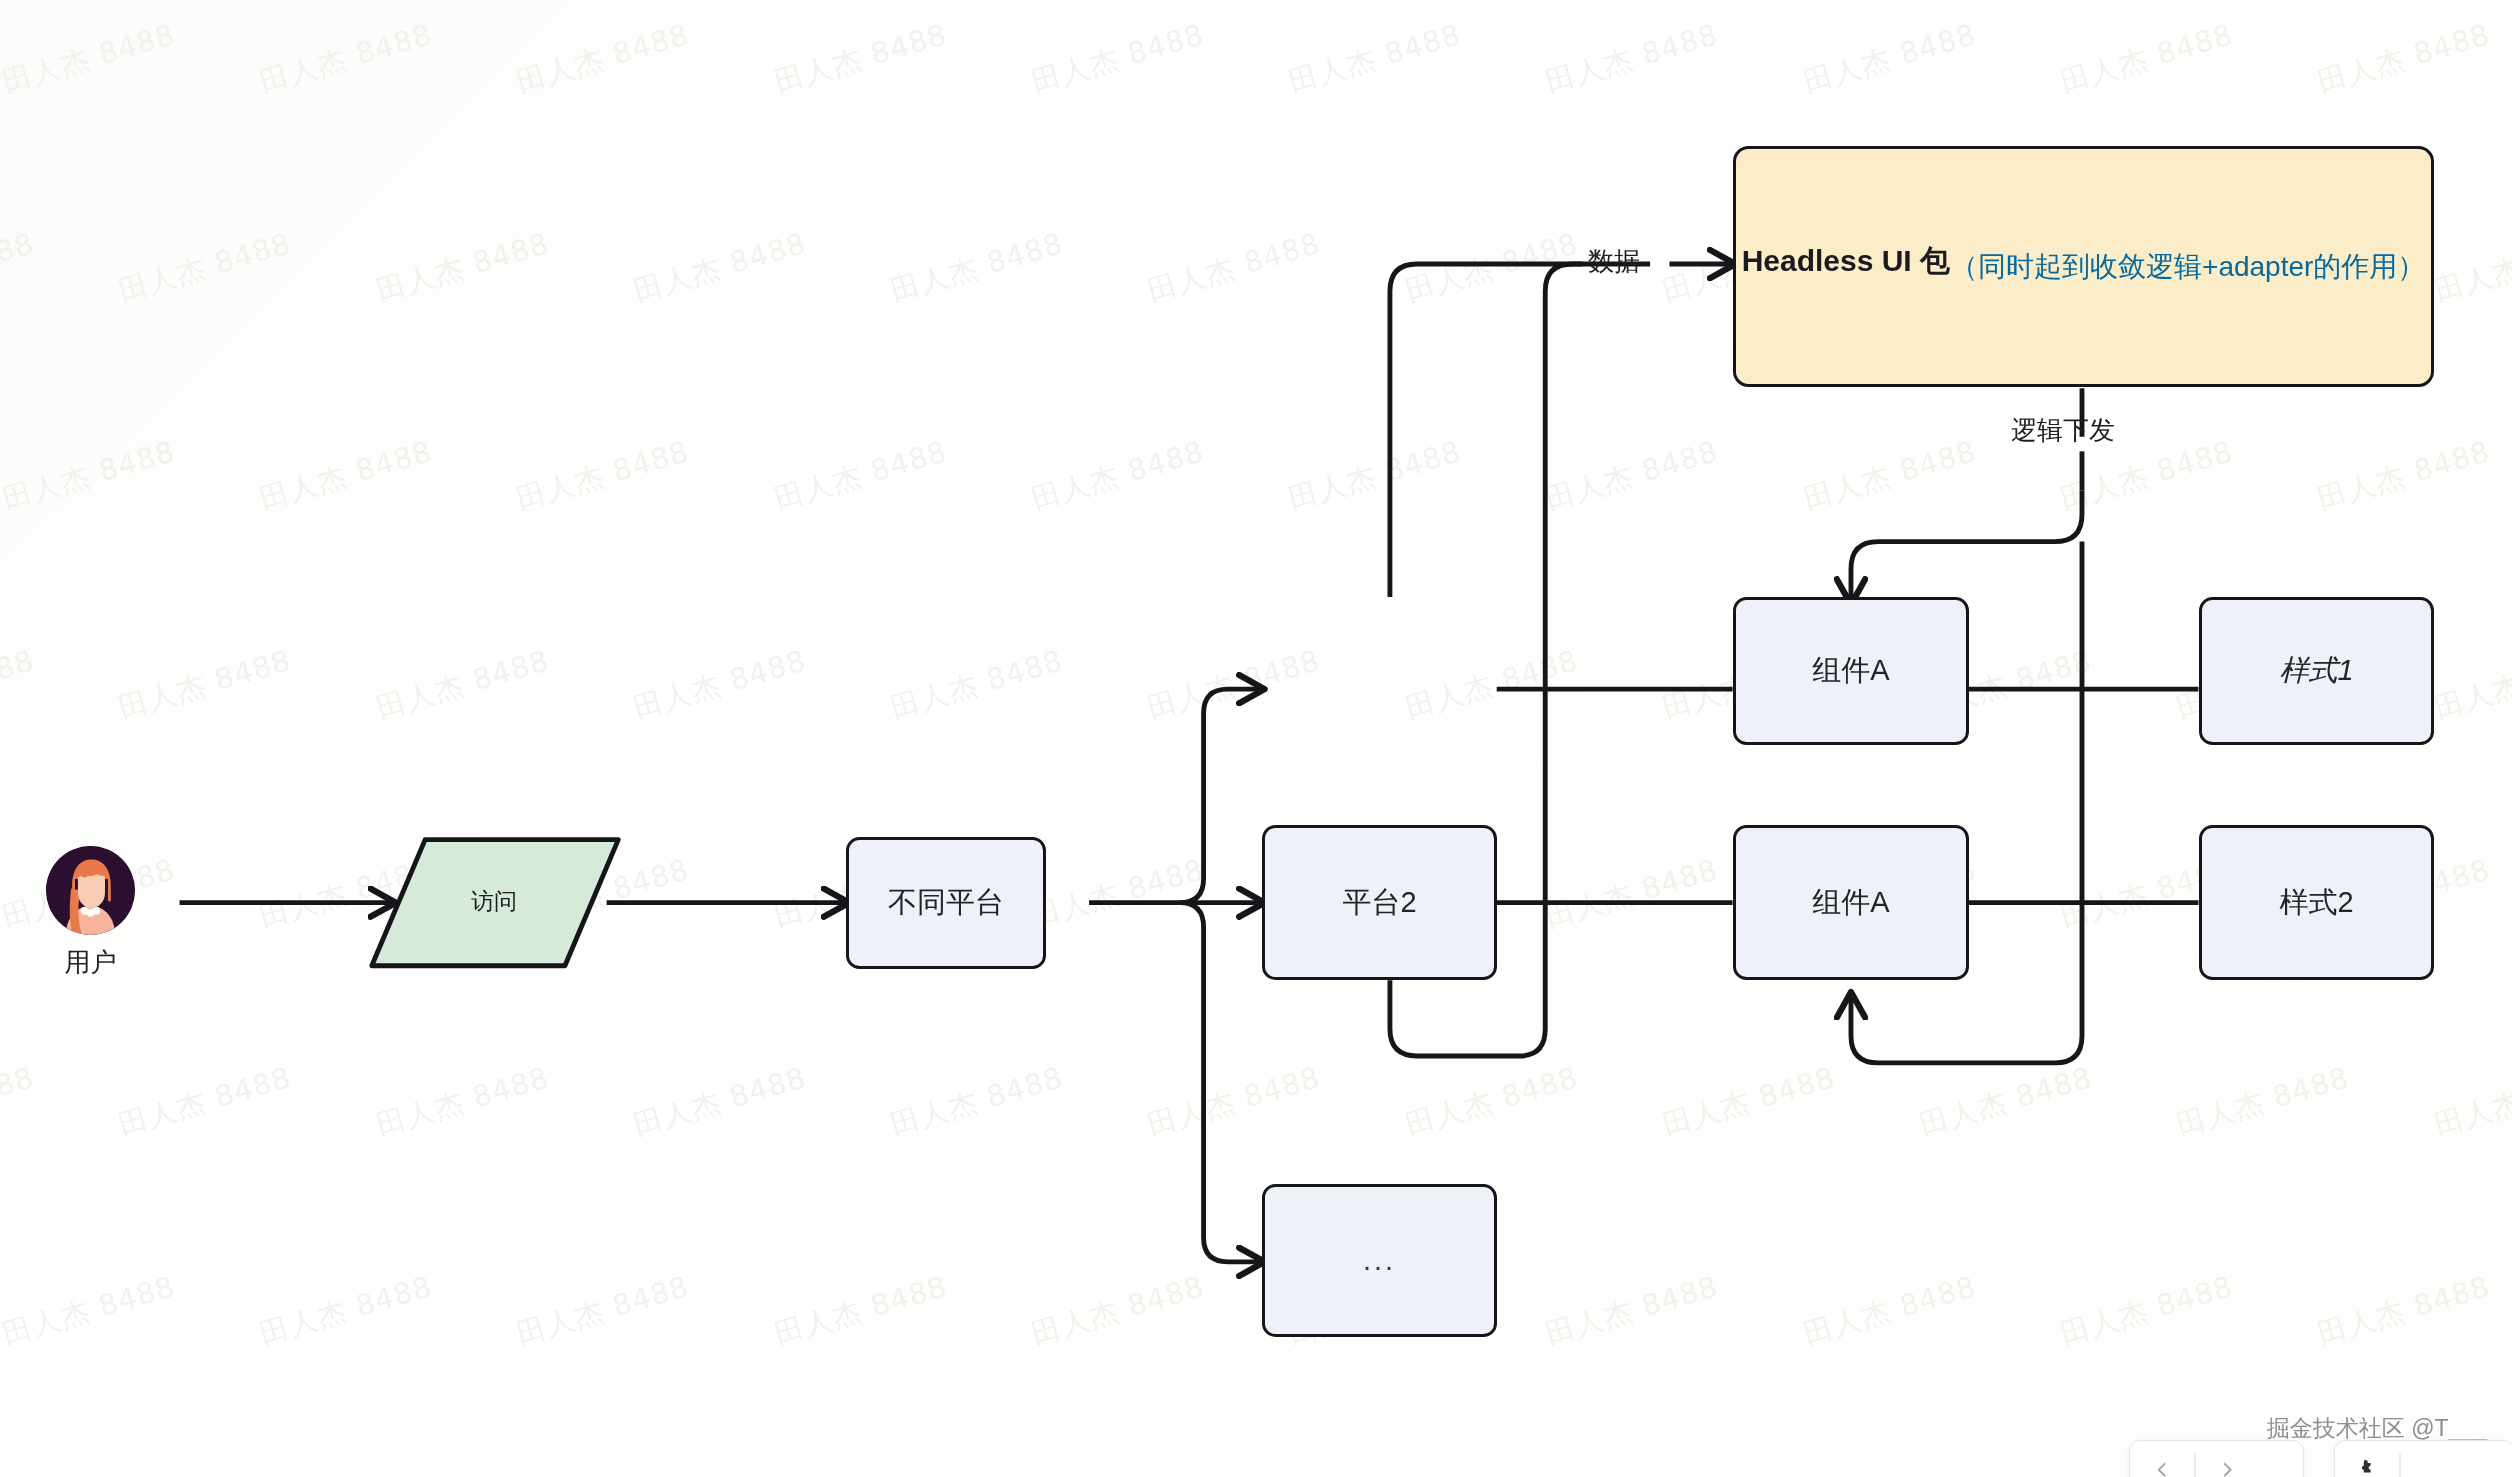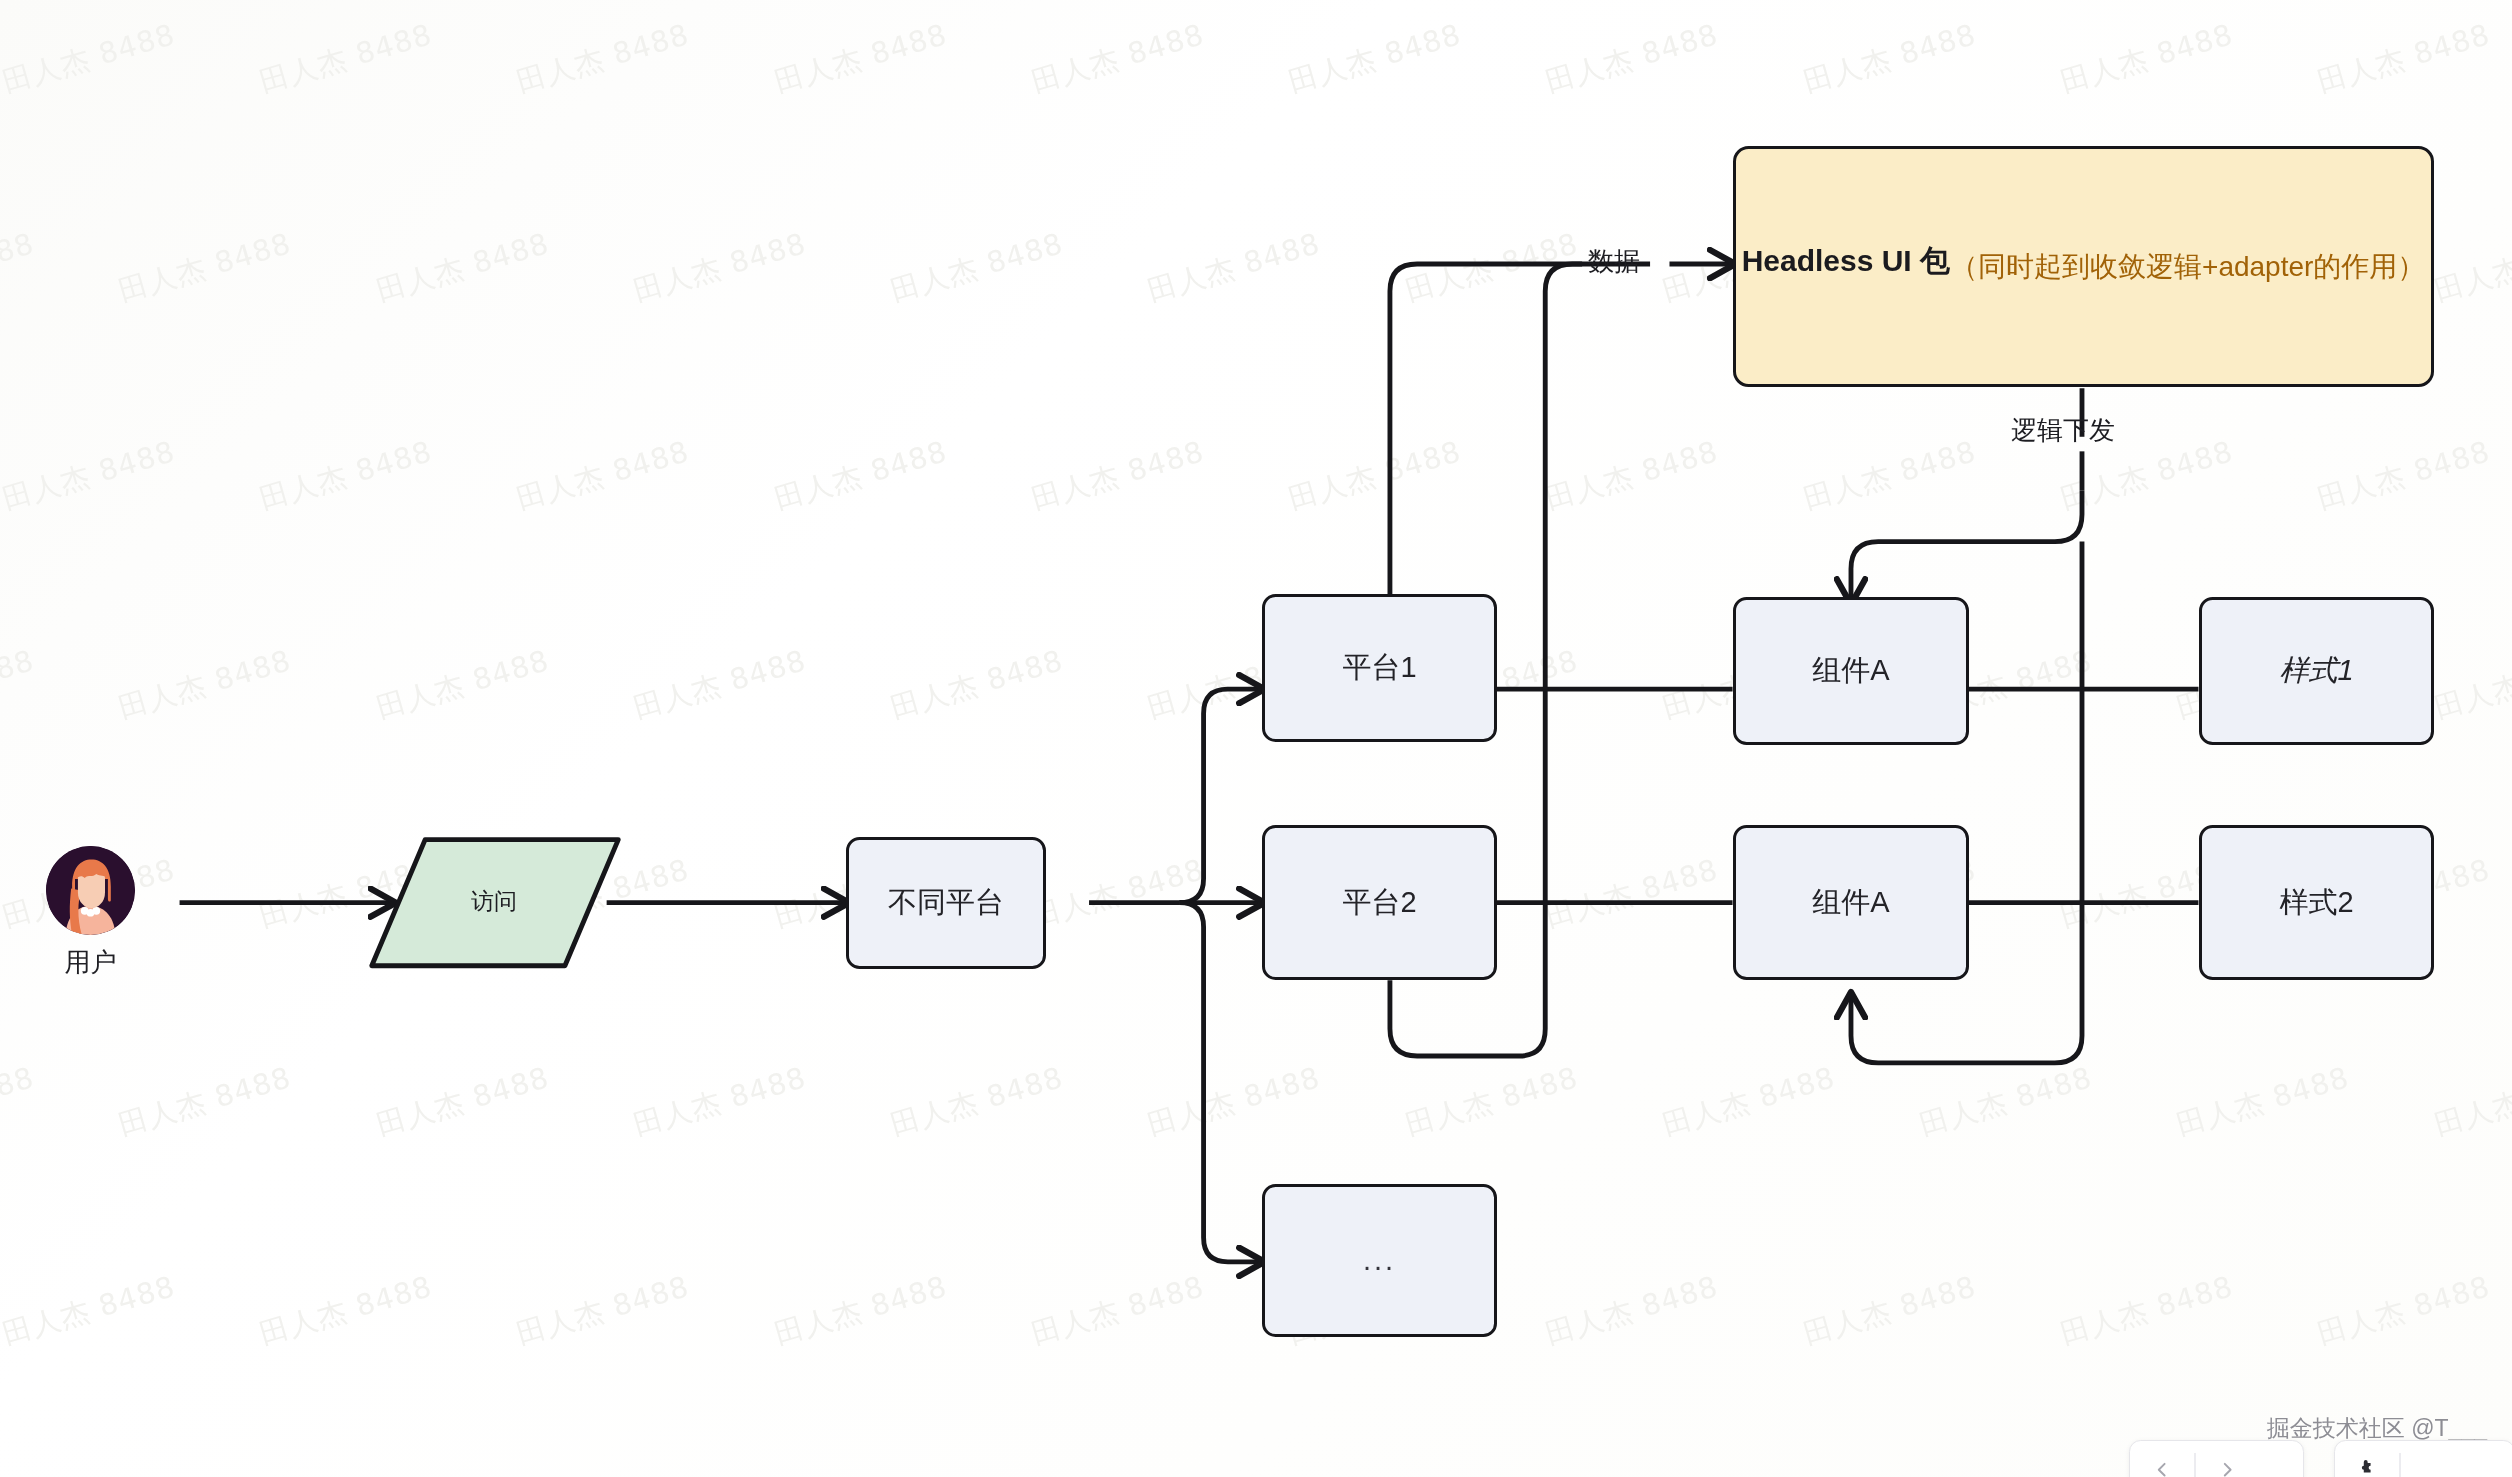--- a/index.html
+++ b/index.html
@@ -66,21 +66,21 @@
   }
   .node-title {
     font-size: 30px;
     font-weight: bold;
     color: #1b1b1f;
     margin-bottom: 9.7px;
     white-space: nowrap;
   }
   .node-sub {
     font-size: 28px;
-    color: #a16207;
+    color: #0369a1;
     white-space: nowrap;
   }
   .dots {
     font-size: 29px;
     color: #33333a;
     letter-spacing: 2.9px;
   }
   
   .edge-label {
     position: absolute;
@@ -321,23 +321,20 @@
         </g>
       </svg>
     </div>
     <div class="avatar-caption">用户</div>
   </div>
 
   <div class="node node-blue" style="left:846px; top:837px; width:200px; height:132px;">
     <div class="node-label">不同平台</div>
   </div>
 
-  <div class="node node-blue" style="left:1262px; top:594px; width:235px; height:148px;">
-    <div class="node-label">平台1</div>
-  </div>
 
   <div class="node node-blue" style="left:1262px; top:825px; width:235px; height:155px;">
     <div class="node-label">平台2</div>
   </div>
 
   <div class="node node-blue" style="left:1262px; top:1184px; width:235px; height:153px;">
     <div class="dots">...</div>
   </div>
 
   <div class="node node-blue" style="left:1733px; top:597px; width:236px; height:148px;">

